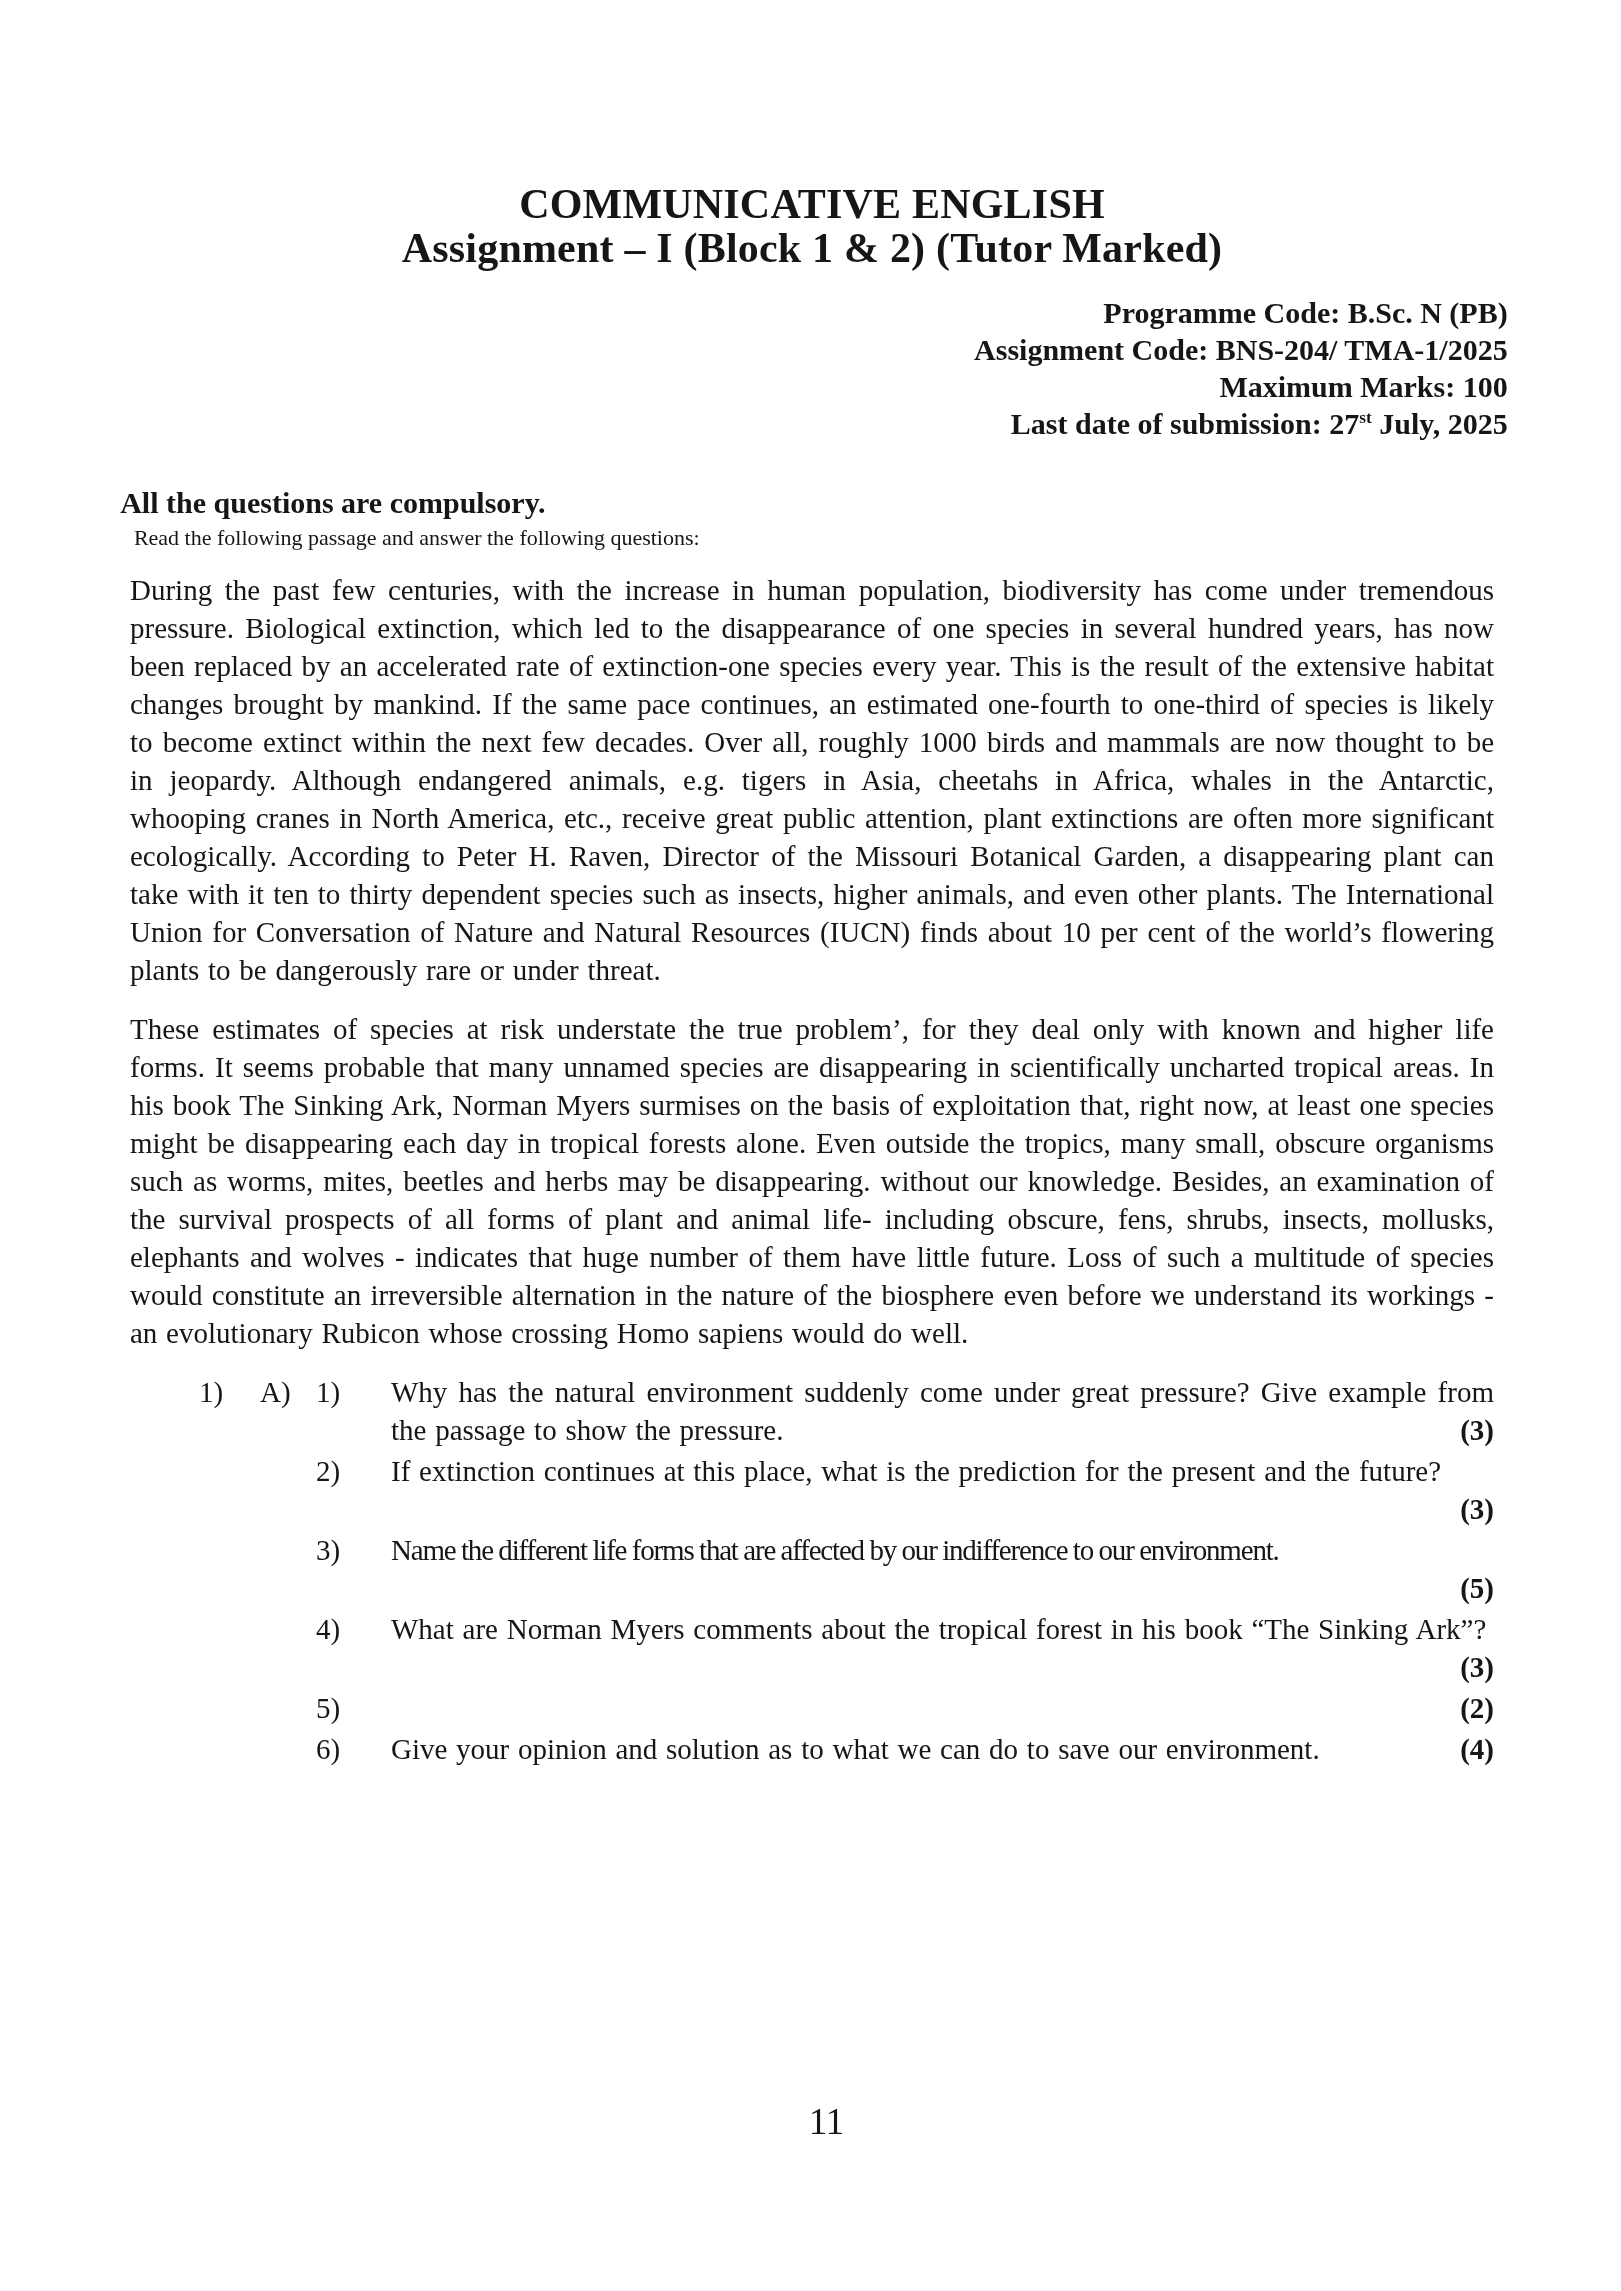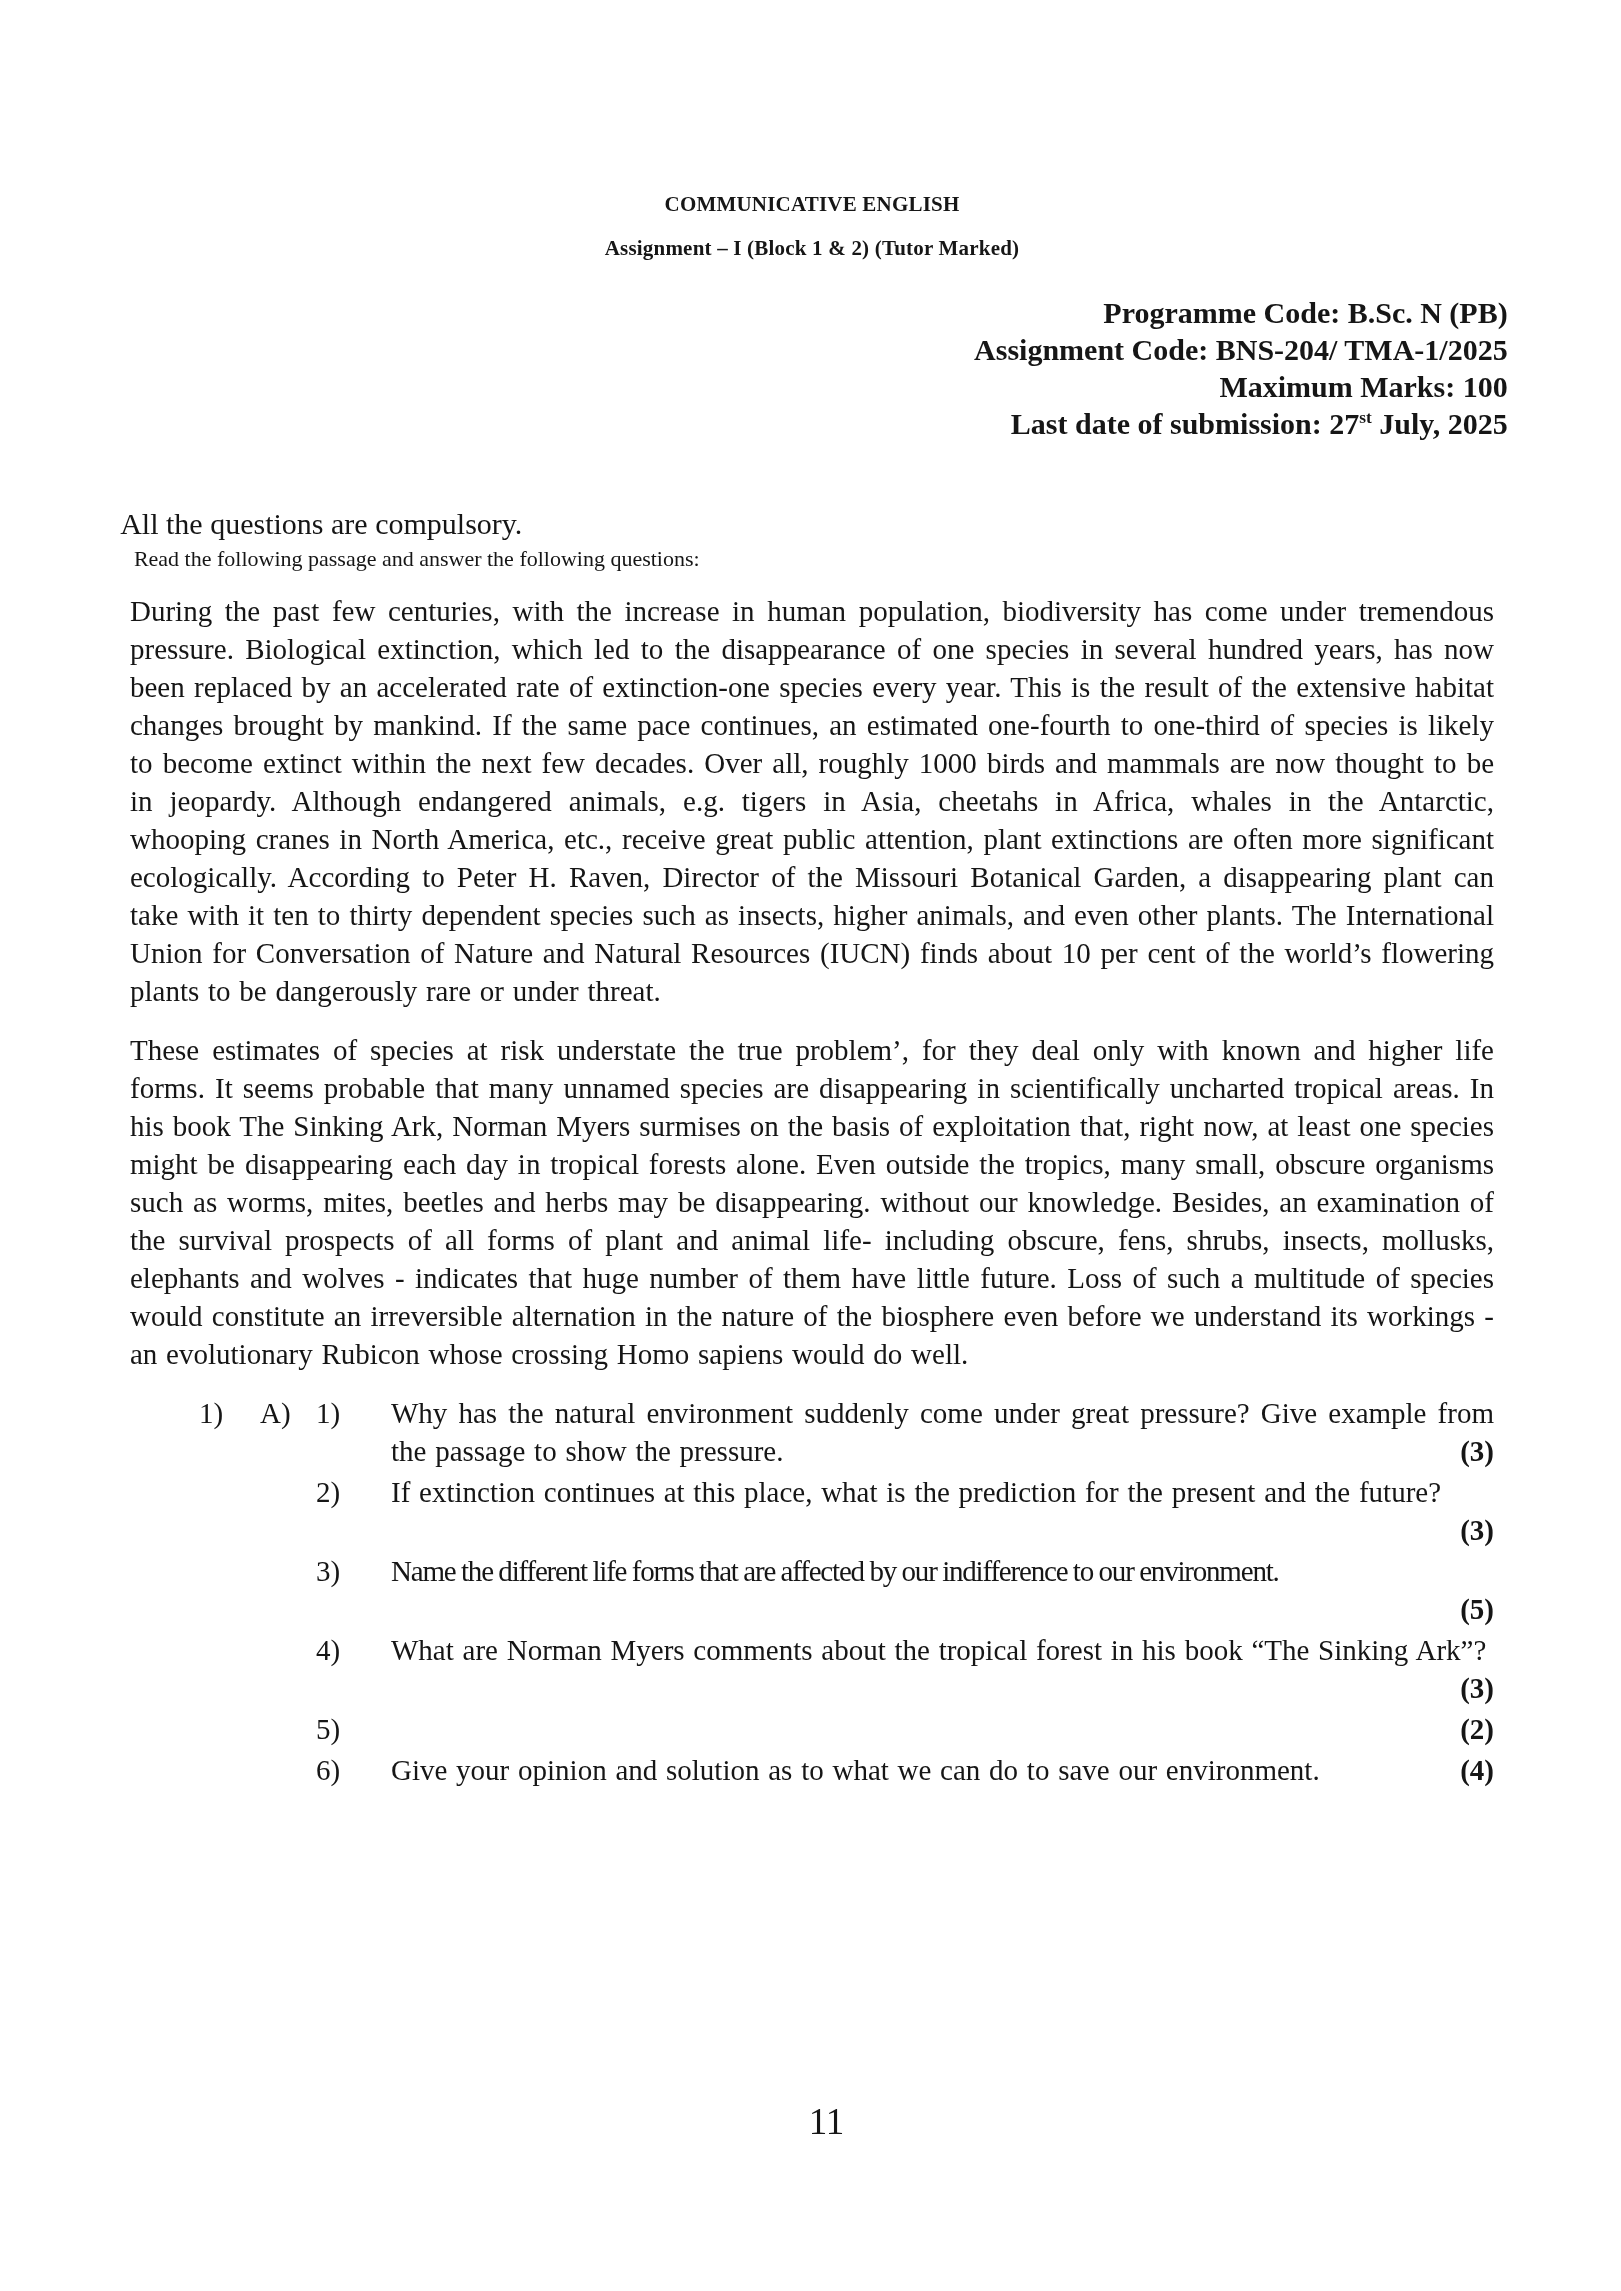--- a/index.html
+++ b/index.html
@@ -9,30 +9,30 @@
     width:1621px; height:2292px;
     background:#ffffff;
     position:relative;
     margin:0 auto;
     font-family:"Liberation Serif", serif;
     color:#161616;
     overflow:hidden;
   }
   .content { padding:182px 127px 0 130px; }
 
-  .title-block { text-align:center; font-weight:bold; font-size:21px; line-height:44px; letter-spacing:0.2px; }
+  .title-block { text-align:center; font-weight:bold; font-size:42px; line-height:44px; letter-spacing:0.2px; }
 
   .codes-block {
     text-align:right; font-weight:bold;
     font-size:30px; line-height:37px;
     margin-top:23.5px; margin-right:-13.7px;
   }
   .codes-block sup { font-size:0.58em; vertical-align:super; line-height:0; }
 
-  .compulsory { font-weight:normal; font-size:30px; margin-top:65px; margin-left:-9.8px; }
+  .compulsory { font-weight:bold; font-size:30px; margin-top:44px; margin-left:-9.8px; }
 
   .read-line { font-size:22px; margin-top:5px; margin-left:3.9px; }
 
   .para {
     font-size:29px; line-height:38px;
     text-align:justify;
     margin-top:20.6px;
     word-spacing:1.5px;
   }
 

